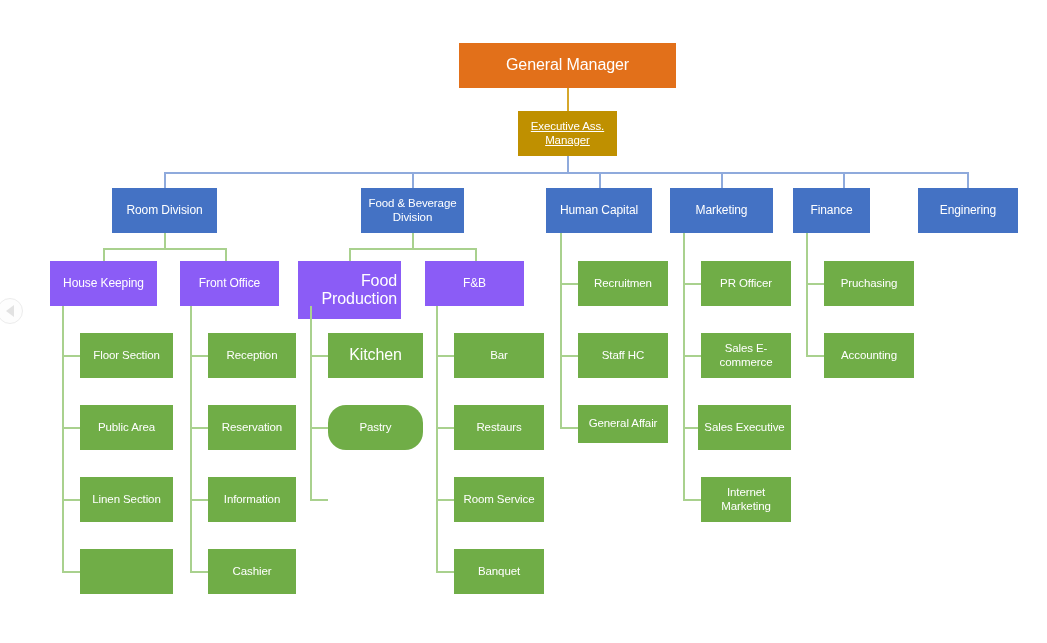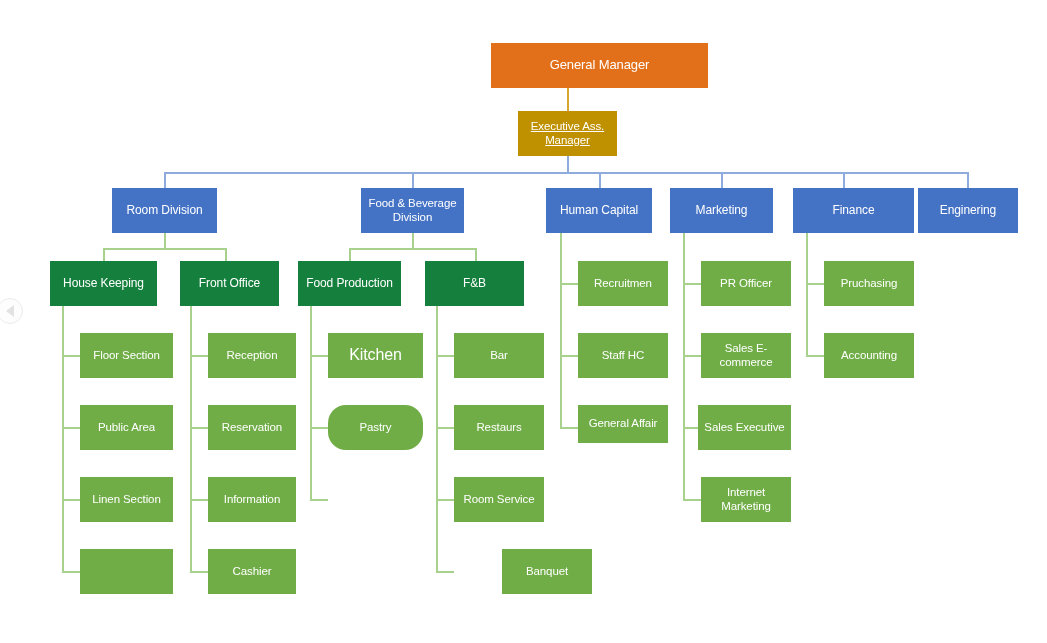--- a/index.html
+++ b/index.html
@@ -24,21 +24,21 @@
     text-align: center;
     color: #ffffff;
     line-height: 1.15;
     padding: 2px 4px;
     white-space: pre-line;
     letter-spacing: -0.1px;
   }
   .node.orange  { background: #E2701A; }
   .node.olive   { background: #BF9000; text-decoration: underline; }
   .node.blue    { background: #4472C4; }
-  .node.rust    { background: #15803d; text-align: right; }
+  .node.rust    { background: #8b5cf6; text-align: right; }
   .node.green   { background: #70AD47; }
 
   .conn {
     position: absolute;
   }
   .conn.v { width: 1.6px; }
   .conn.h { height: 1.6px; }
   .conn.olive-l  { background: #D6A72B; }
   .conn.blue-l   { background: #8FAADC; }
   .conn.green-l  { background: #A9D18E; }
@@ -60,21 +60,21 @@
 </style>
 </head>
 <body>
 
 <div id="org-chart">
 
   <div class="nav-arrow" style="left:-3px; top:298px;">
     <span class="tri"></span>
   </div>
 
-  <div class="node orange" style="left:459px; top:43px; width:217px; height:45px; font-size:13px;margin-left:32px;">General Manager</div>
+  <div class="node orange" style="left:459px; top:43px; width:217px; height:45px; font-size:16px;">General Manager</div>
 
   <div class="conn v olive-l" style="left:567px; top:88px; height:23px;"></div>
 
   <div class="node olive" style="left:518px; top:111px; width:99px; height:45px; font-size:11.5px;">Executive Ass.
 Manager</div>
 
   <div class="conn v blue-l" style="left:567px; top:156px; height:17px;"></div>
   <div class="conn h blue-l" style="left:164px; top:172px; width:805px;"></div>
 
   <div class="conn v blue-l" style="left:164px; top:172px; height:16px;"></div>
@@ -86,39 +86,39 @@
 
   <div class="node blue" style="left:112px; top:188px; width:105px; height:45px; font-size:12px;">Room Division</div>
 
   <div class="node blue" style="left:361px; top:188px; width:103px; height:45px; font-size:11.5px;">Food &amp; Beverage
 Division</div>
 
   <div class="node blue" style="left:546px; top:188px; width:106px; height:45px; font-size:12px;">Human Capital</div>
 
   <div class="node blue" style="left:670px; top:188px; width:103px; height:45px; font-size:12px;">Marketing</div>
 
-  <div class="node blue" style="left:793px; top:188px; width:121px; height:45px; font-size:12px;">Finance</div>
+  <div class="node blue" style="left:793px; top:188px; width:77px; height:45px; font-size:12px;">Finance</div>
 
   <div class="node blue" style="left:918px; top:188px; width:100px; height:45px; font-size:12px;">Enginering</div>
 
   <div class="conn v green-l" style="left:164px; top:233px; height:16px;"></div>
   <div class="conn h green-l" style="left:103px; top:248px; width:123px;"></div>
   <div class="conn v green-l" style="left:103px; top:248px; height:13px;"></div>
   <div class="conn v green-l" style="left:225px; top:248px; height:13px;"></div>
 
   <div class="conn v green-l" style="left:412px; top:233px; height:16px;"></div>
   <div class="conn h green-l" style="left:349px; top:248px; width:127px;"></div>
   <div class="conn v green-l" style="left:349px; top:248px; height:13px;"></div>
   <div class="conn v green-l" style="left:475px; top:248px; height:13px;"></div>
 
   <div class="node rust" style="left:50px; top:261px; width:107px; height:45px; font-size:12px;">House Keeping</div>
 
   <div class="node rust" style="left:180px; top:261px; width:99px; height:45px; font-size:12px;">Front Office</div>
 
-  <div class="node rust" style="left:298px; top:261px; width:103px; height:45px; font-size:12px;">Food Production</div>
+  <div class="node rust" style="left:298px; top:261px; width:103px; height:58px; font-size:16px;">Food Production</div>
 
   <div class="node rust" style="left:425px; top:261px; width:99px; height:45px; font-size:12px;">F&amp;B</div>
 
   <div class="conn v green-l" style="left:62px; top:306px; height:265px;"></div>
   <div class="conn h green-l" style="left:62px; top:355px; width:18px;"></div>
   <div class="conn h green-l" style="left:62px; top:427px; width:18px;"></div>
   <div class="conn h green-l" style="left:62px; top:499px; width:18px;"></div>
   <div class="conn h green-l" style="left:62px; top:571px; width:18px;"></div>
 
   <div class="node green" style="left:80px; top:333px; width:93px; height:45px; font-size:11.5px;">Floor Section</div>
@@ -147,21 +147,21 @@
 
   <div class="conn v green-l" style="left:436px; top:306px; height:265px;"></div>
   <div class="conn h green-l" style="left:436px; top:355px; width:18px;"></div>
   <div class="conn h green-l" style="left:436px; top:427px; width:18px;"></div>
   <div class="conn h green-l" style="left:436px; top:499px; width:18px;"></div>
   <div class="conn h green-l" style="left:436px; top:571px; width:18px;"></div>
 
   <div class="node green" style="left:454px; top:405px; width:90px; height:45px; font-size:11.5px;">Restaurs</div>
   <div class="node green" style="left:454px; top:333px; width:90px; height:45px; font-size:11.5px;">Bar</div>
   <div class="node green" style="left:454px; top:477px; width:90px; height:45px; font-size:11.5px;">Room Service</div>
-  <div class="node green" style="left:454px; top:549px; width:90px; height:45px; font-size:11.5px;margin-left:48px;">Banquet</div>
+  <div class="node green" style="left:454px; top:549px; width:90px; height:45px; font-size:11.5px;">Banquet</div>
 
   <div class="conn v green-l" style="left:560px; top:233px; height:194px;"></div>
   <div class="conn h green-l" style="left:560px; top:283px; width:18px;"></div>
   <div class="conn h green-l" style="left:560px; top:355px; width:18px;"></div>
   <div class="conn h green-l" style="left:560px; top:427px; width:18px;"></div>
 
   <div class="node green" style="left:578px; top:261px; width:90px; height:45px; font-size:11.5px;">Recruitmen</div>
   <div class="node green" style="left:578px; top:333px; width:90px; height:45px; font-size:11.5px;">Staff HC</div>
   <div class="node green" style="left:578px; top:405px; width:90px; height:38px; font-size:11.5px;">General Affair</div>
 

